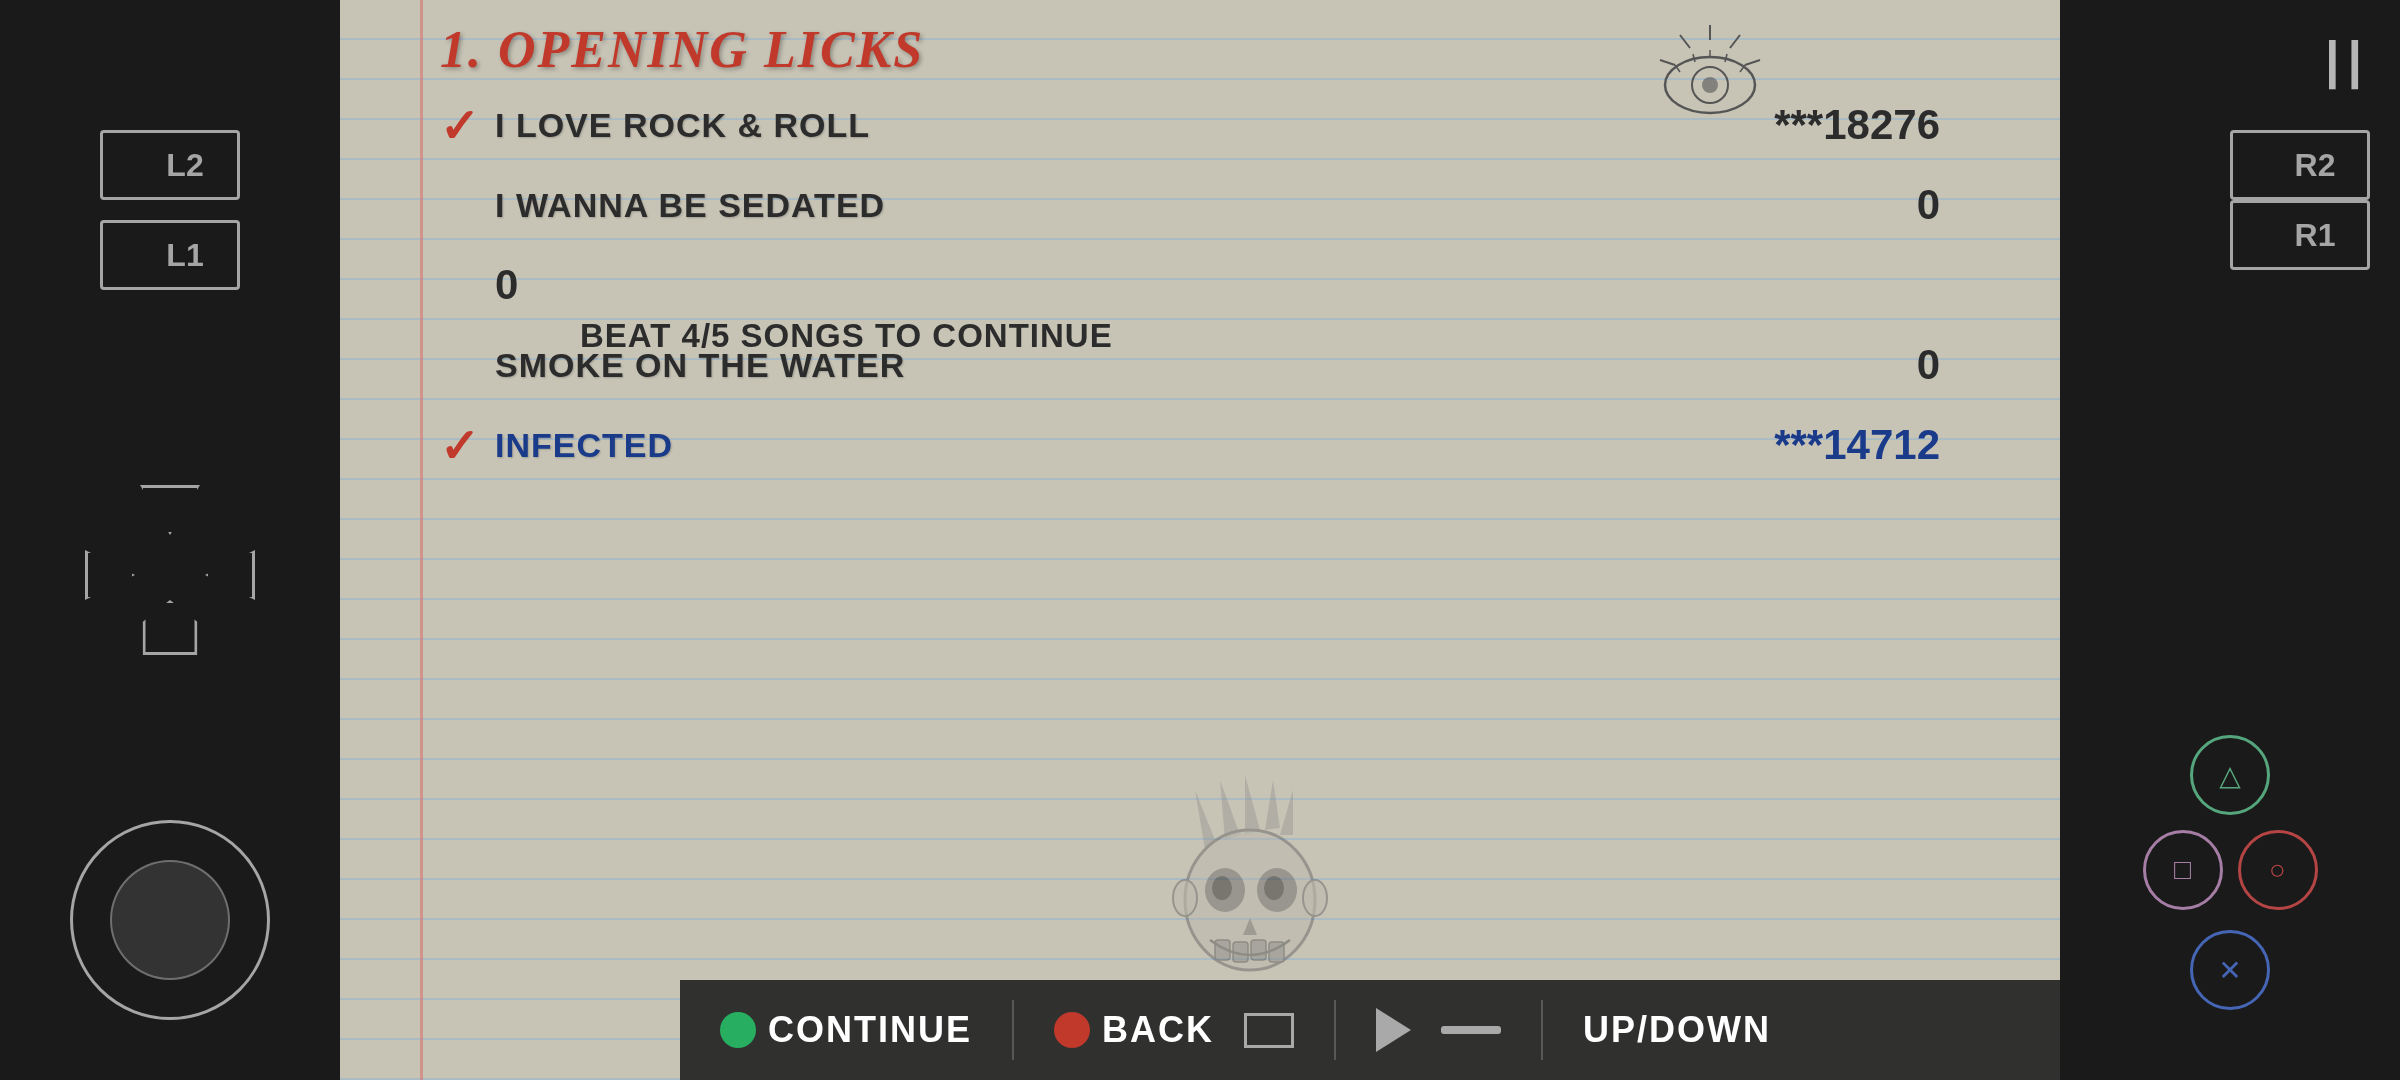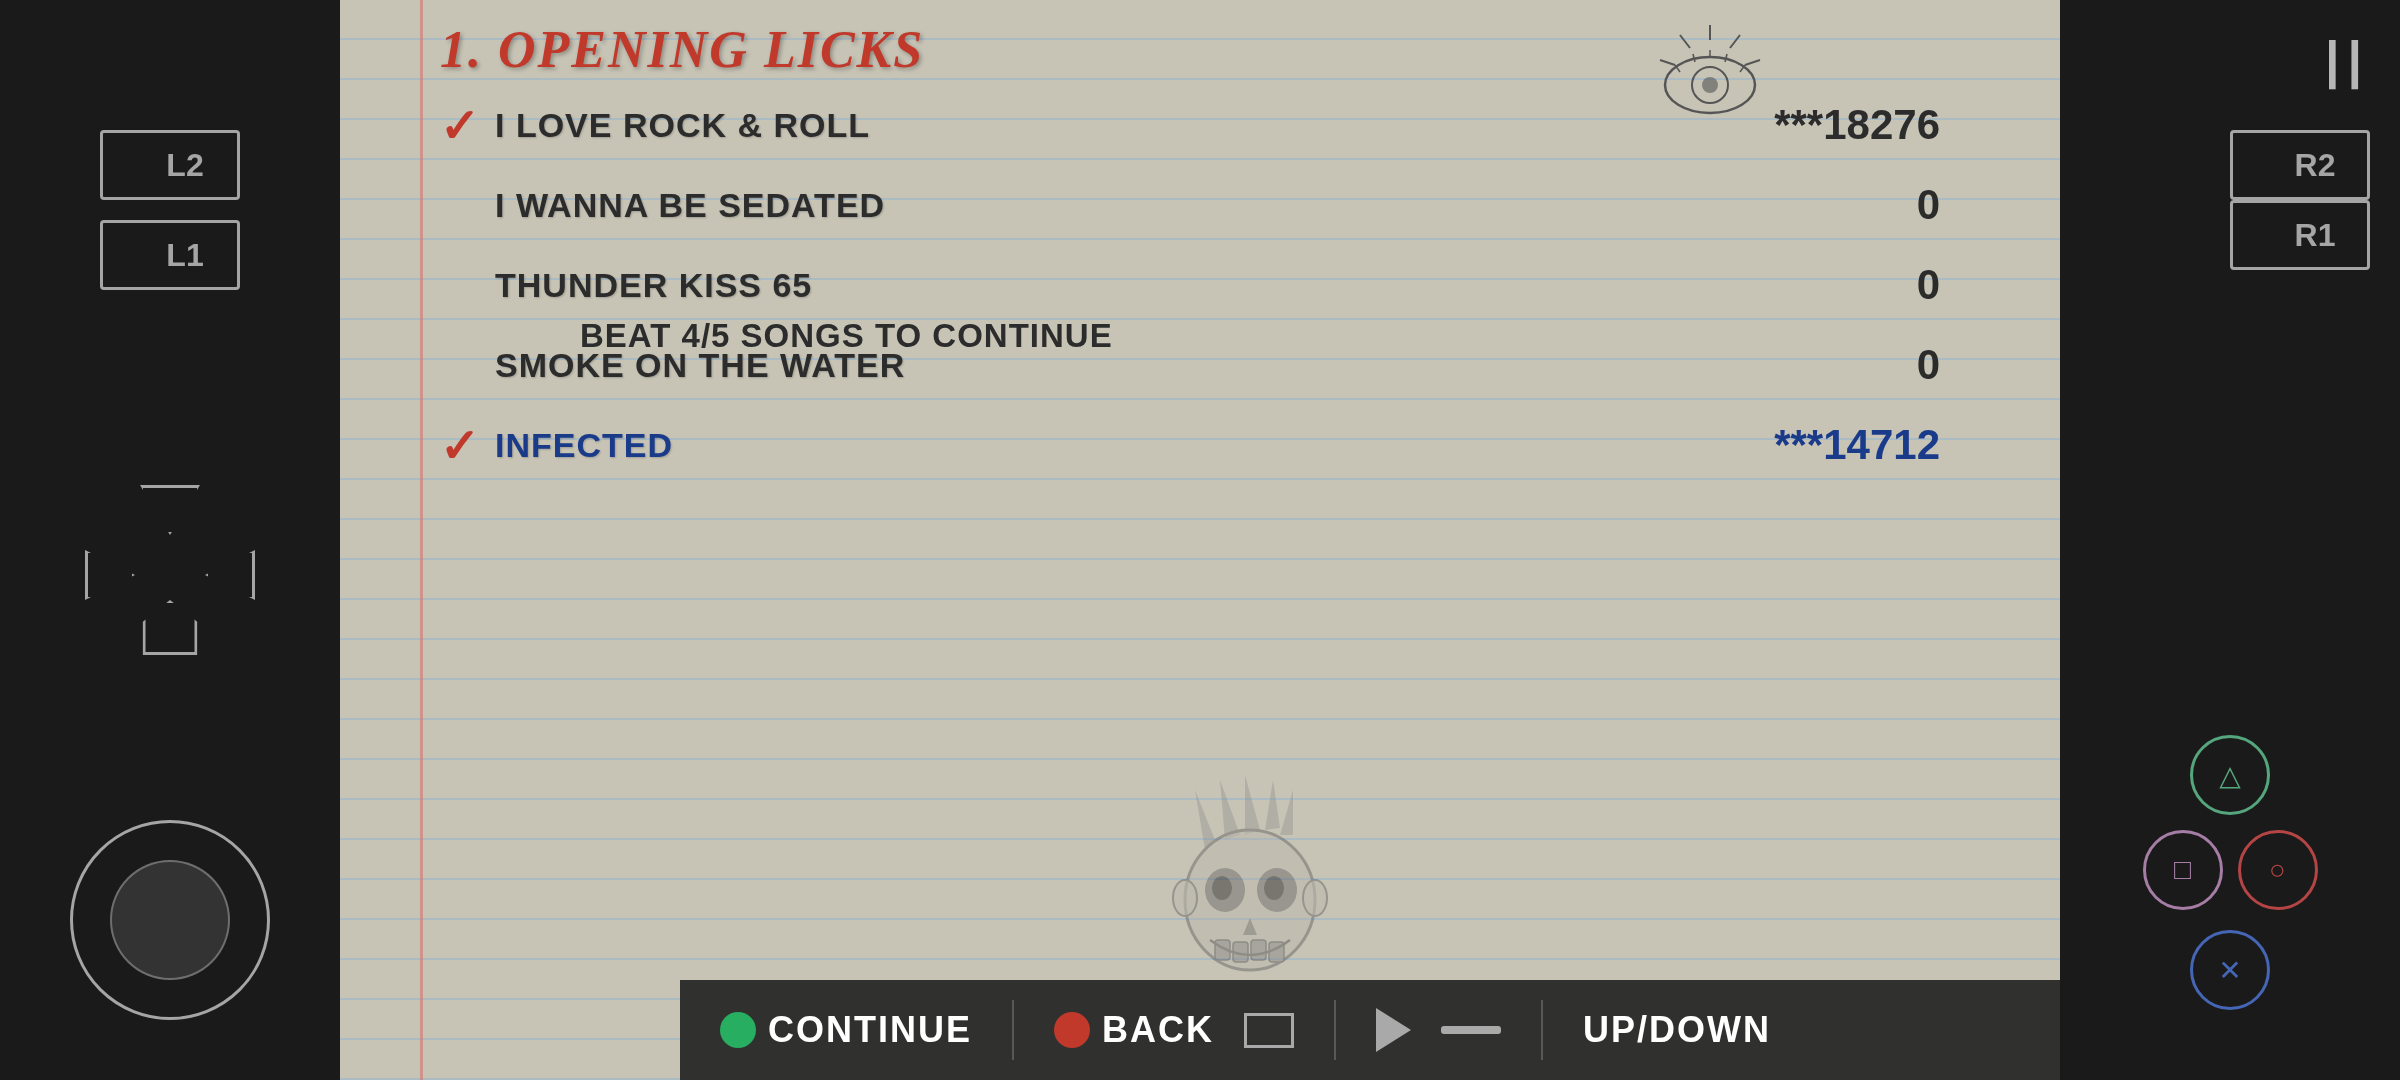--- a/index.html
+++ b/index.html
@@ -466,21 +466,20 @@
     </div>
 
     <div class="song-item">
       <span class="checkmark" style="visibility:hidden">✓</span>
       <span class="song-name default">I Wanna Be Sedated</span>
       <span class="score">0</span>
     </div>
 
     <div class="song-item">
       <span class="checkmark" style="visibility:hidden">✓</span>
-      <span class="song-name default">Thunder Kiss 65</span>
       <span class="score">0</span>
     </div>
 
     <div class="song-item">
       <span class="checkmark" style="visibility:hidden">✓</span>
       <span class="song-name default">Smoke On The Water</span>
       <span class="score">0</span>
     </div>
 
     <div class="song-item">

